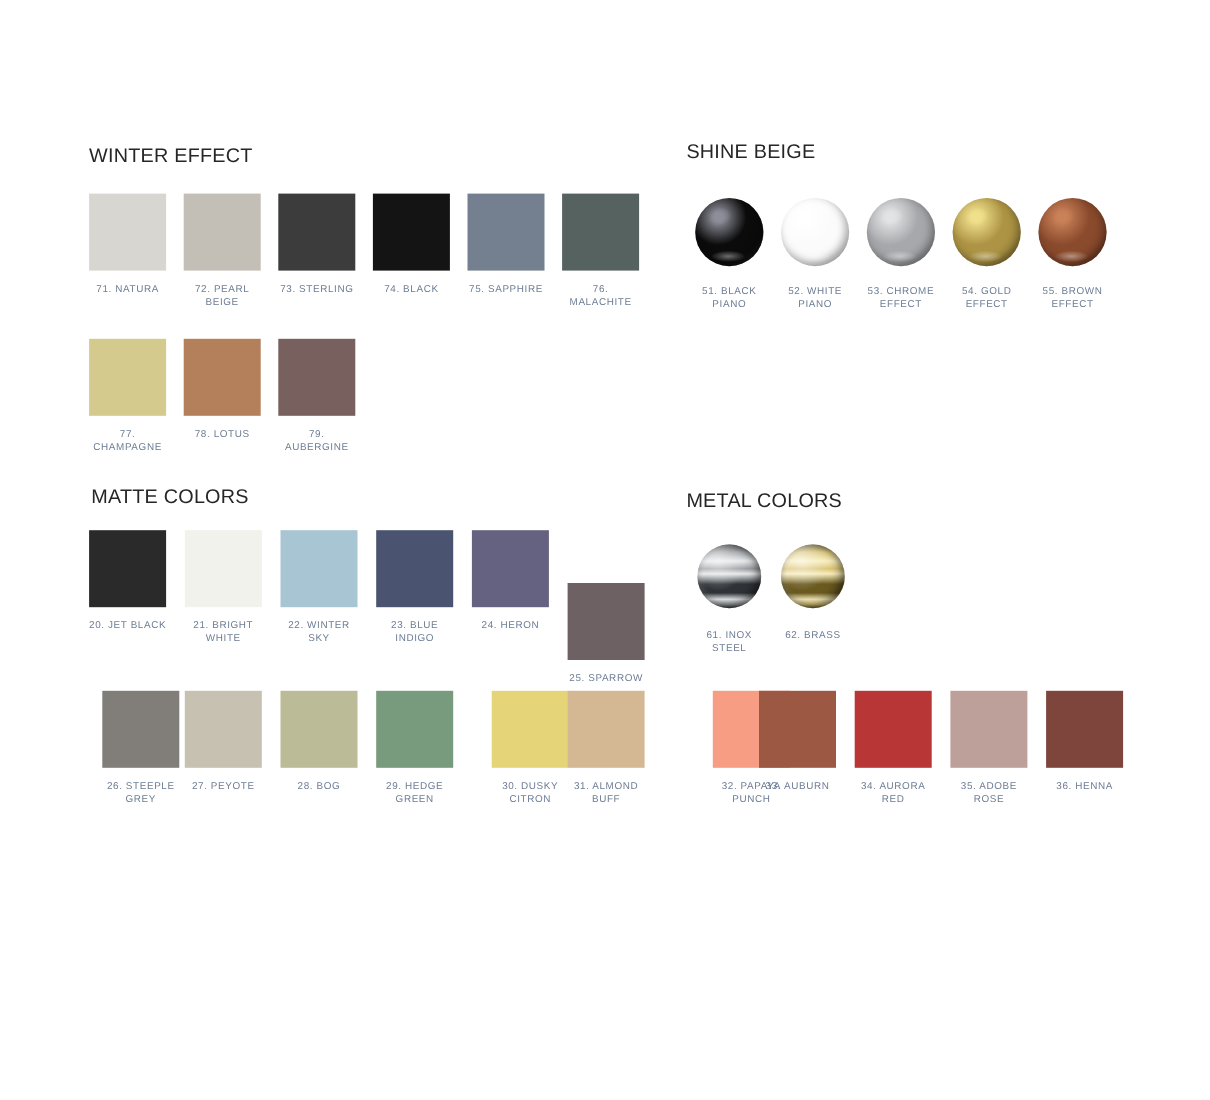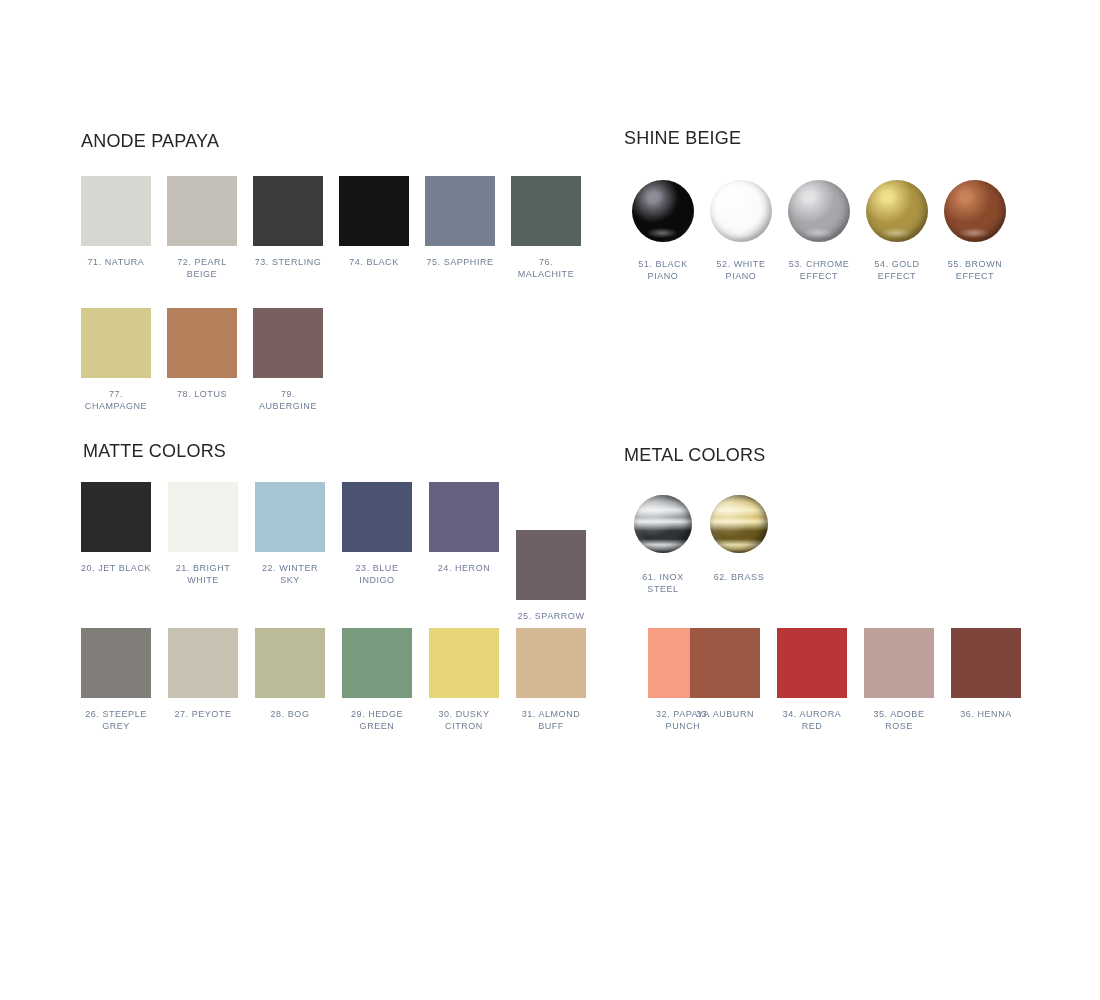--- a/index.html
+++ b/index.html
@@ -95,21 +95,21 @@
     color: #6d7d95;
     text-align: center;
     text-transform: uppercase;
   }
 </style>
 </head>
 <body>
 
 <div class="page">
   <div id="root">
-      <div class="section-title" style="left: 81px; top: 131px;">ANODE PAPAYA</div>
+      <div class="section-title" style="left: 81px; top: 131px;">WINTER EFFECT</div>
       <div class="swatch-grid" style="left: 81px; top: 176px;">
         <div class="sw" style="left: 0px;">
           <div class="chip" style="background: rgb(216, 214, 208);"></div>
           <div class="caption">71. NATURA</div>
         </div>
         <div class="sw" style="left: 86px;">
           <div class="chip" style="background: rgb(195, 191, 183);"></div>
           <div class="caption">72. PEARL BEIGE</div>
         </div>
         <div class="sw" style="left: 172px;">
@@ -202,37 +202,37 @@
         <div class="sw" style="left: 348px;">
           <div class="chip" style="background: rgb(101, 97, 129);"></div>
           <div class="caption">24. HERON</div>
         </div>
         <div class="sw" style="left: 435px; margin-top: 48px;">
           <div class="chip" style="background: rgb(109, 97, 99);"></div>
           <div class="caption">25. SPARROW</div>
         </div>
       </div>
       <div class="swatch-grid" style="left: 81px; top: 628px;">
-        <div class="sw" style="left: 0px;">
+        <div class="sw" style="left: 12px;">
           <div class="chip" style="background: rgb(129, 126, 122);"></div>
           <div class="caption">26. STEEPLE GREY</div>
         </div>
         <div class="sw" style="left: 87px;">
           <div class="chip" style="background: rgb(199, 193, 177);"></div>
           <div class="caption">27. PEYOTE</div>
         </div>
         <div class="sw" style="left: 174px;">
           <div class="chip" style="background: rgb(187, 187, 151);"></div>
           <div class="caption">28. BOG</div>
         </div>
         <div class="sw" style="left: 261px;">
           <div class="chip" style="background: rgb(120, 154, 125);"></div>
           <div class="caption">29. HEDGE GREEN</div>
         </div>
-        <div class="sw" style="left: 348px;">
+        <div class="sw" style="left: 366px;">
           <div class="chip" style="background: rgb(230, 212, 121);"></div>
           <div class="caption">30. DUSKY CITRON</div>
         </div>
         <div class="sw" style="left: 435px;">
           <div class="chip" style="background: rgb(212, 184, 148);"></div>
           <div class="caption">31. ALMOND BUFF</div>
         </div>
         <div class="sw" style="left: 522px; margin-left: 45px;">
           <div class="chip" style="background: rgb(247, 157, 132);"></div>
           <div class="caption">32. PAPAYA PUNCH</div>

